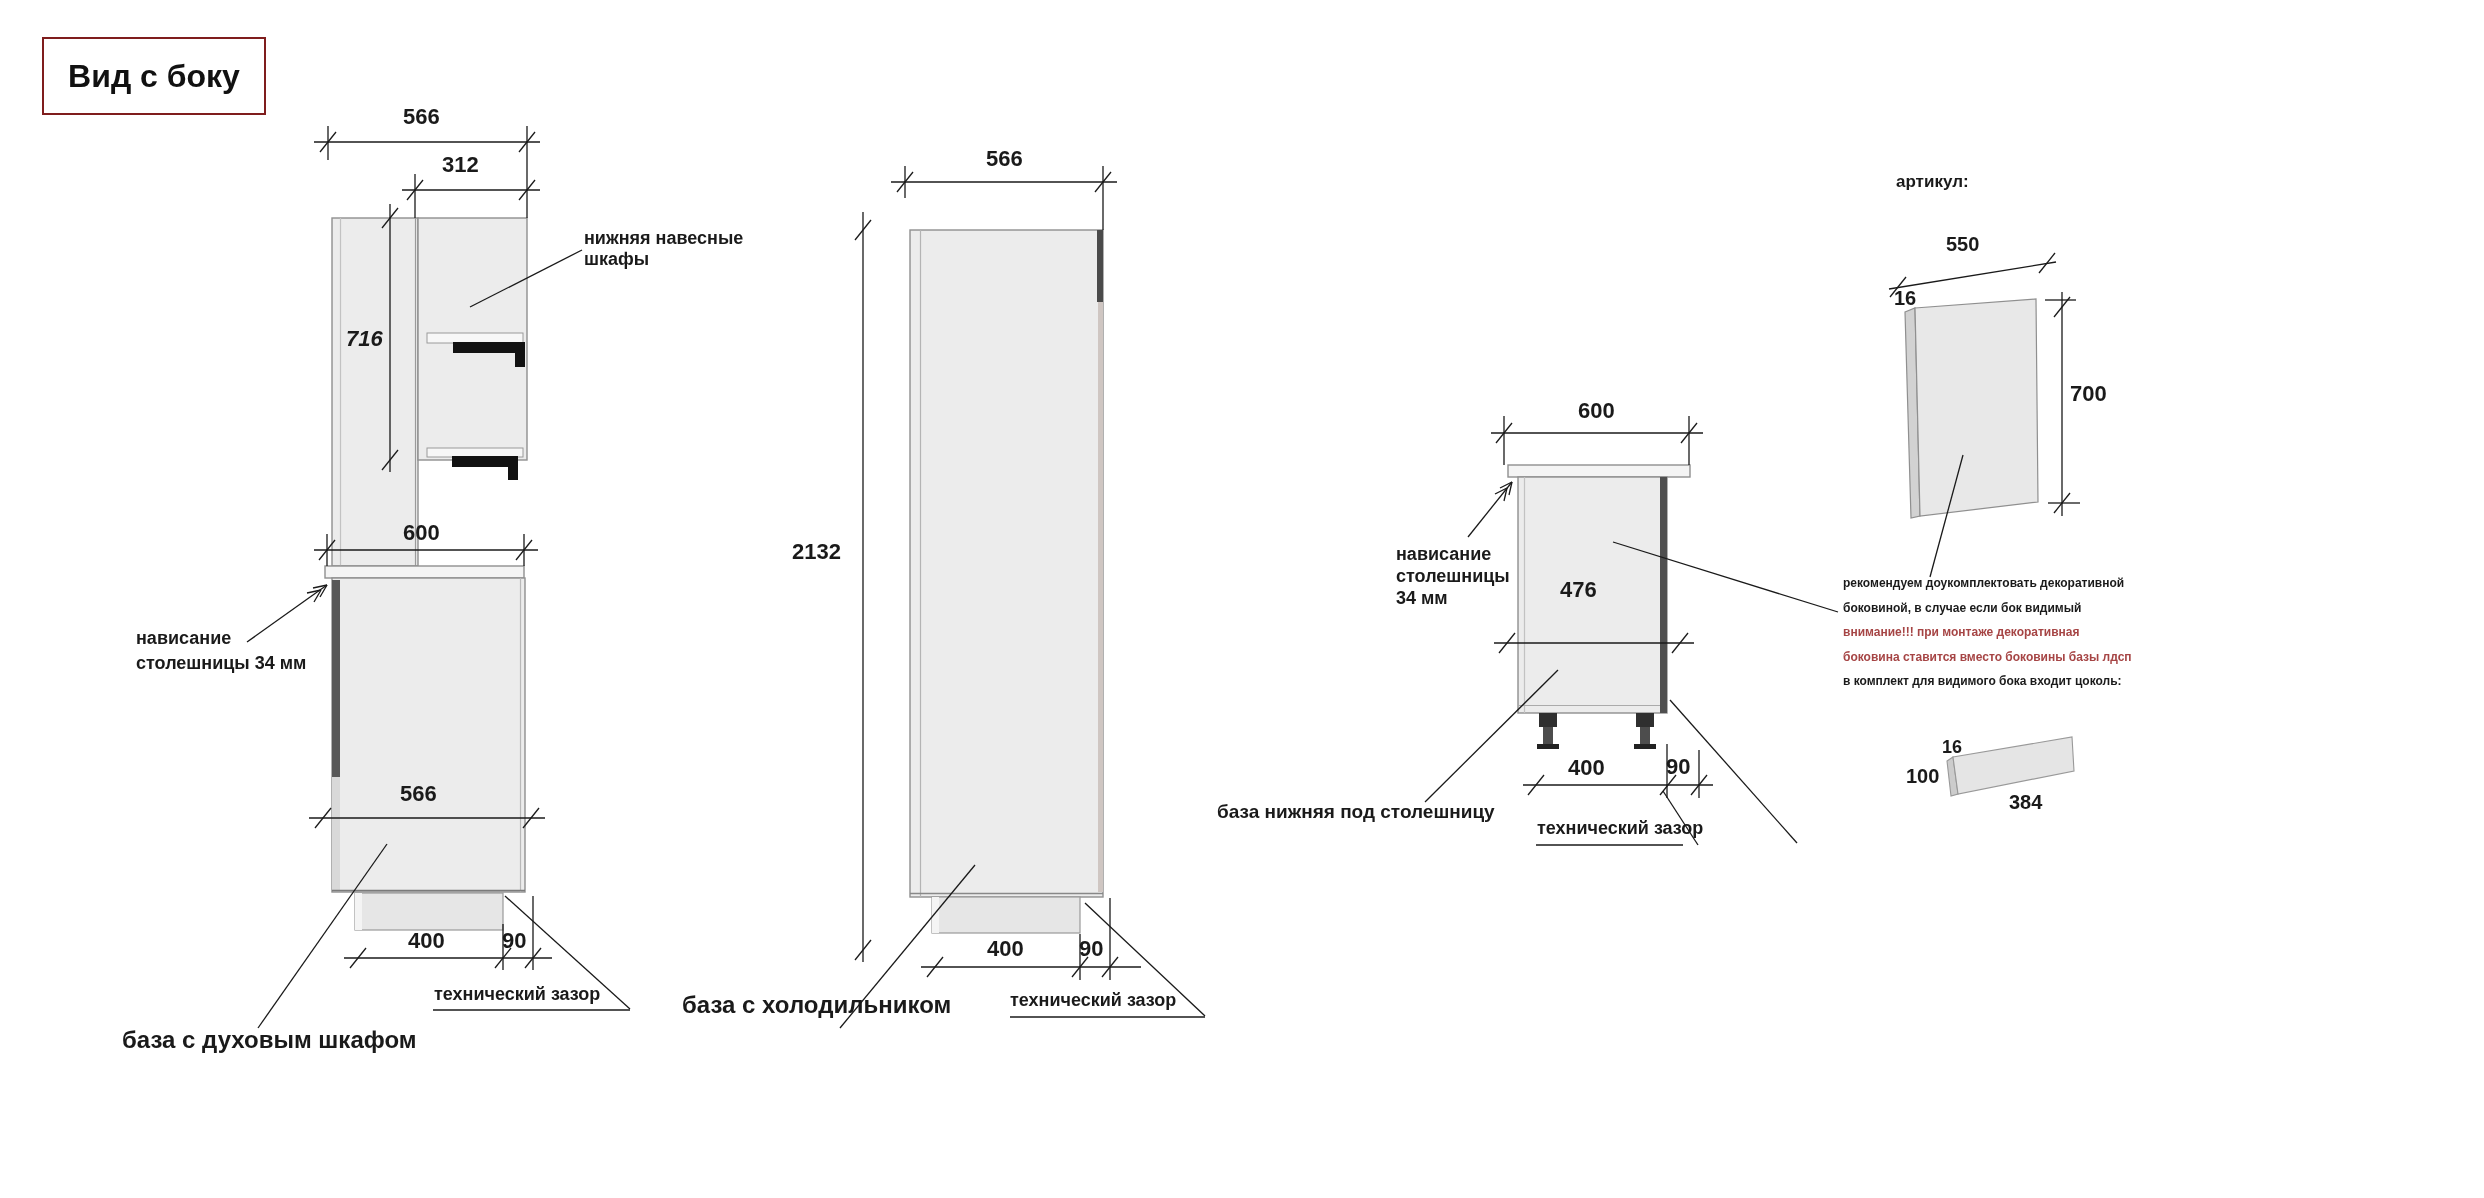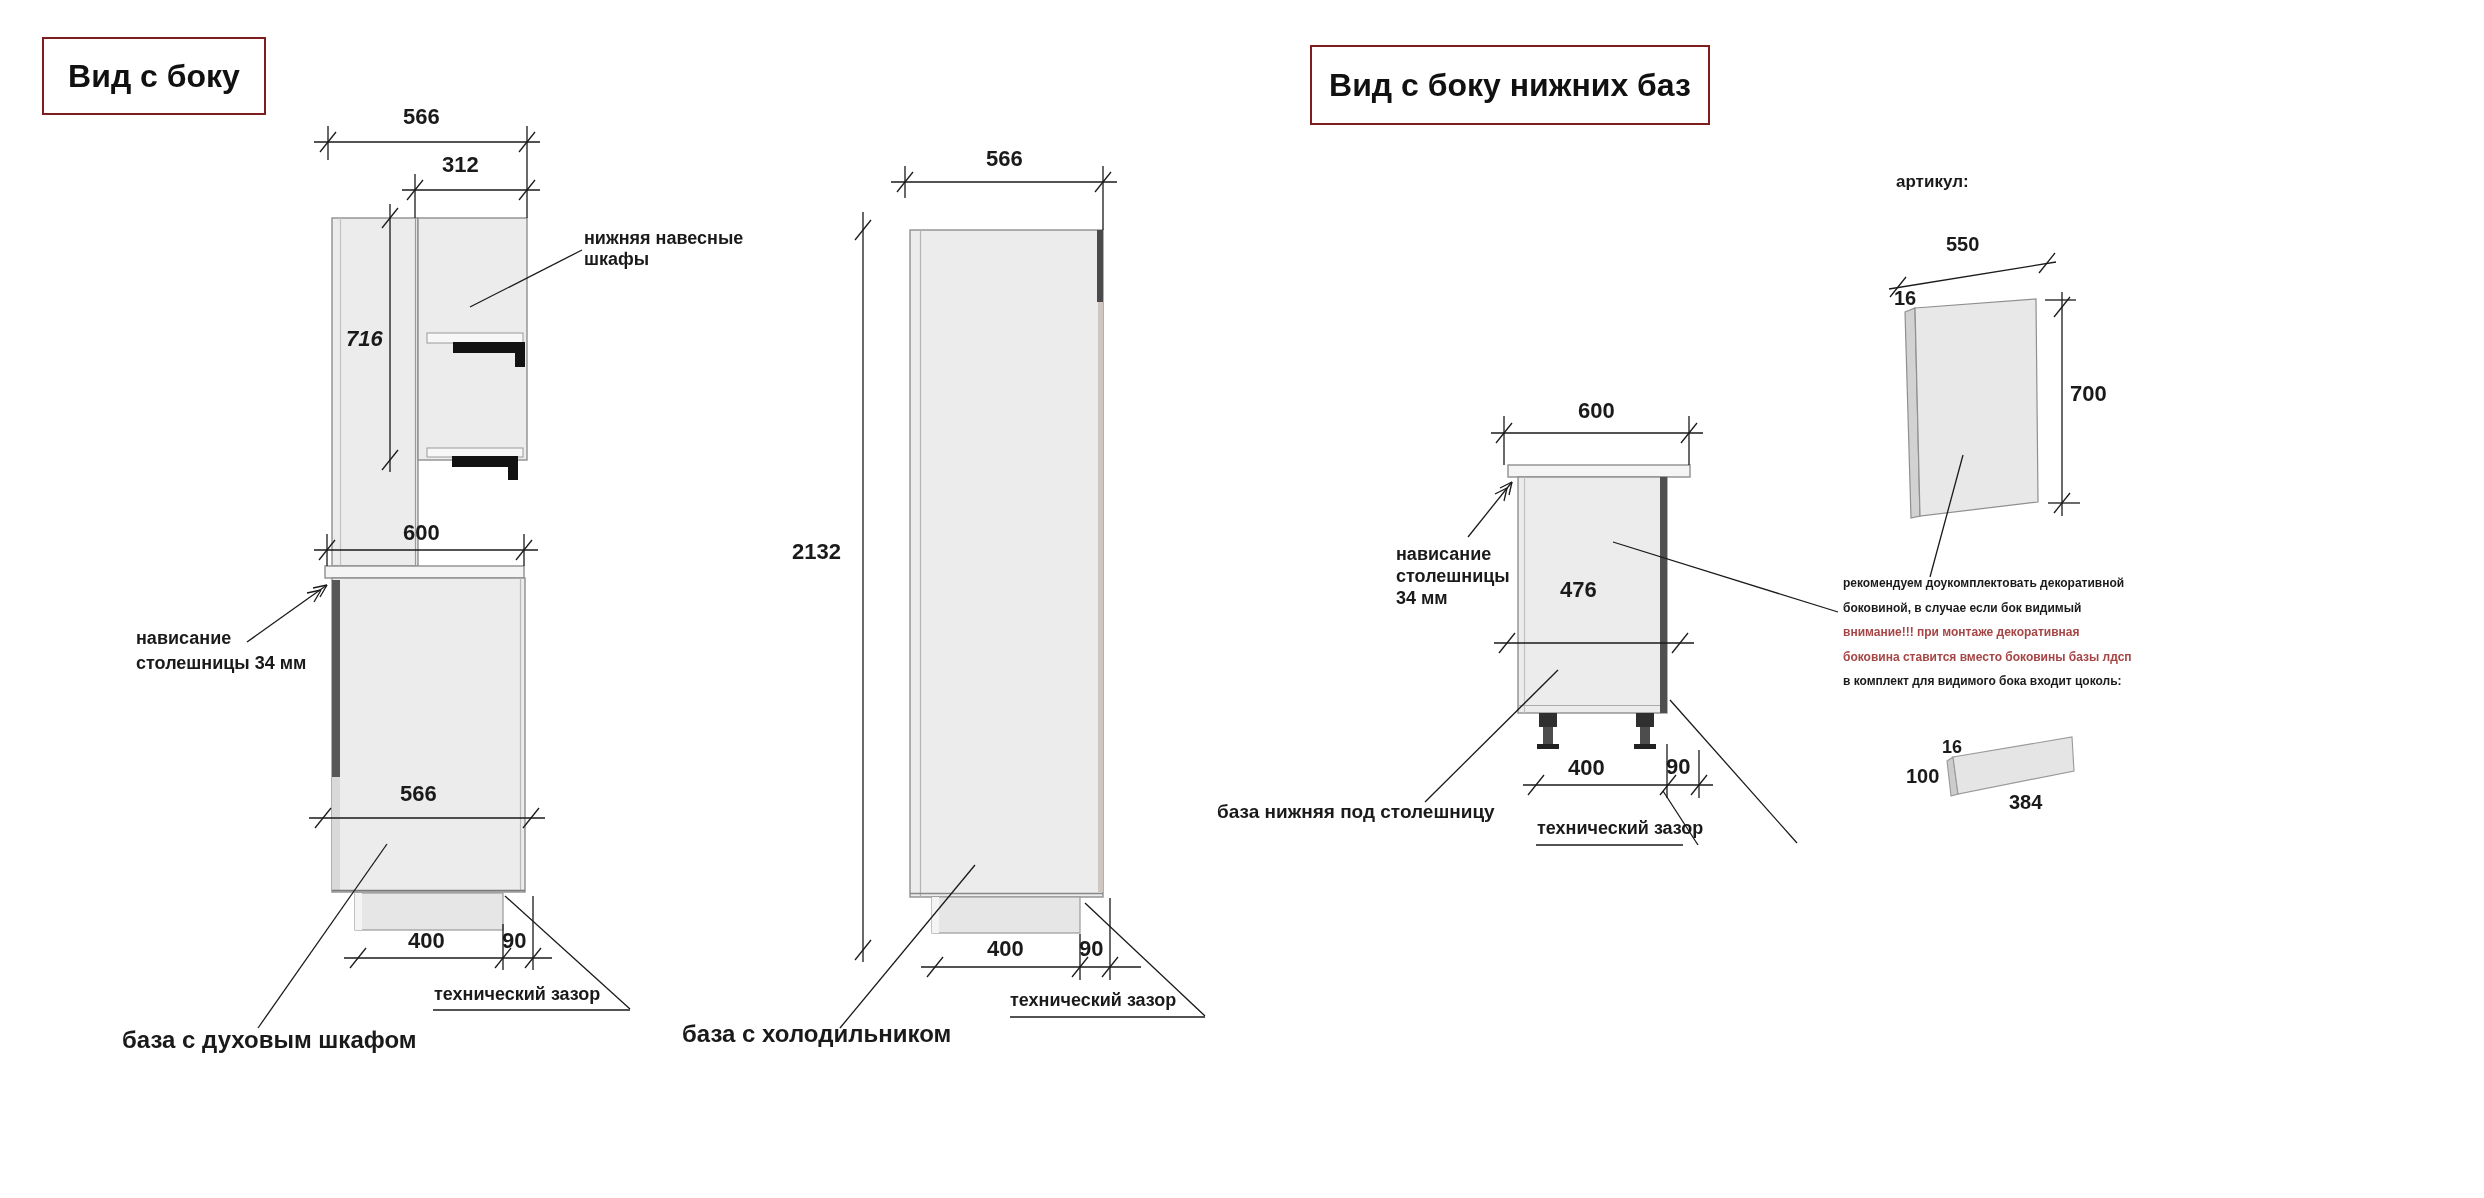--- a/index.html
+++ b/index.html
@@ -199,44 +199,41 @@
       <line x1="2062" y1="292" x2="2062" y2="516"></line>
       <line x1="2054" y1="317" x2="2070" y2="297"></line>
         <line x1="2054" y1="513" x2="2070" y2="493"></line>
       <line x1="1963" y1="455" x2="1930" y2="577"></line>
     </g>
   </svg>
 
   <div class="title-box" style="left:42px;top:37px;width:220px;height:74px;">
     <span>Вид с боку</span>
   </div>
-  <div class="title-box" style="left:1310px;top:45px;width:396px;height:76px;">
-    <span>Вид с боку нижних баз</span>
-  </div>
 
   <div class="txt dim" style="left:403px;top:104px;">566</div>
   <div class="txt dim" style="left:442px;top:152px;">312</div>
   <div class="txt dim" style="left:346px;top:326px;font-style:italic;">716</div>
   <div class="txt dim" style="left:403px;top:520px;">600</div>
   <div class="txt dim" style="left:400px;top:781px;">566</div>
   <div class="txt dim" style="left:408px;top:928px;">400</div>
   <div class="txt dim" style="left:502px;top:928px;">90</div>
   <div class="txt note-lbl" style="left:584px;top:228px;">нижняя навесные
 шкафы</div>
   <div class="txt note-lbl ovl" style="left:136px;top:626px;">нависание
 столешницы 34 мм</div>
   <div class="txt tech" style="left:434px;top:984px;">технический зазор</div>
   <div class="txt caption" style="left:122px;top:1026px;">база с духовым шкафом</div>
 
   <div class="txt dim" style="left:986px;top:146px;">566</div>
   <div class="txt dim" style="left:792px;top:539px;">2132</div>
   <div class="txt dim" style="left:987px;top:936px;">400</div>
   <div class="txt dim" style="left:1079px;top:936px;">90</div>
   <div class="txt tech" style="left:1010px;top:990px;">технический зазор</div>
-  <div class="txt caption" style="left:682px;top:1020px;text-align:right;">база с холодильником</div>
+  <div class="txt caption" style="left:682px;top:991px;text-align:right;">база с холодильником</div>
 
   <div class="txt dim" style="left:1578px;top:398px;">600</div>
   <div class="txt dim" style="left:1560px;top:577px;">476</div>
   <div class="txt dim" style="left:1568px;top:755px;">400</div>
   <div class="txt dim" style="left:1666px;top:754px;">90</div>
   <div class="txt note-lbl ovr" style="left:1396px;top:543px;">нависание
 столешницы
 34 мм</div>
   <div class="txt tech" style="left:1537px;top:818px;">технический зазор</div>
   <div class="txt caption-sm" style="left:1217px;top:801px;font-weight:bold;">база нижняя под столешницу</div>

